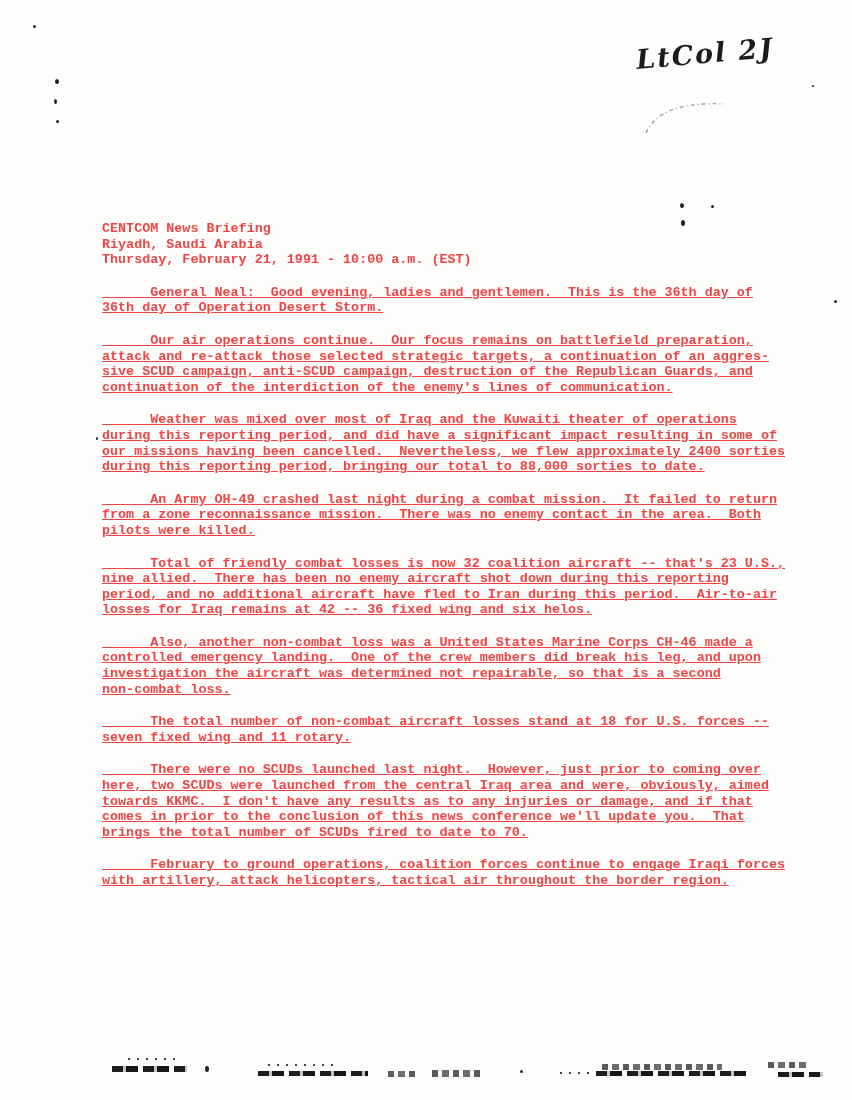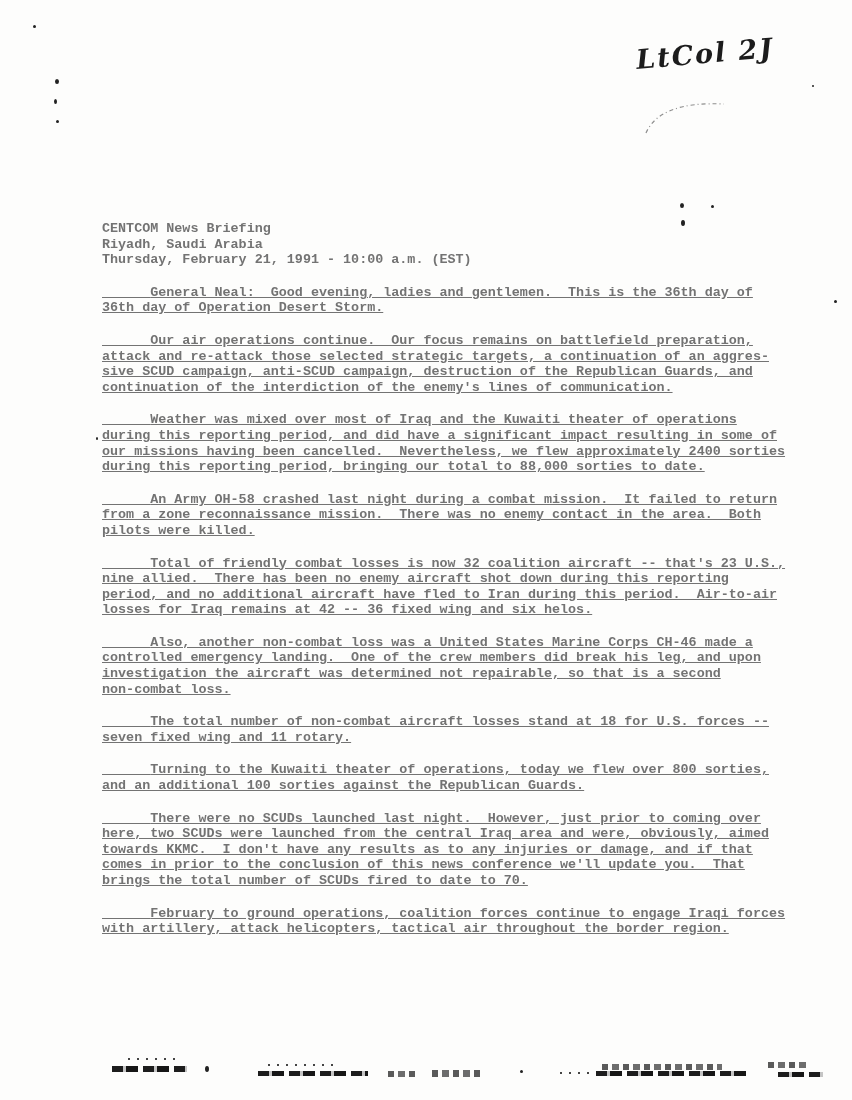--- a/index.html
+++ b/index.html
@@ -18,21 +18,21 @@
   
   .doc {
     position: absolute;
     left: 102px;
     top: 221px;
     width: 714px;
     font-family: "Liberation Mono", "DejaVu Sans Mono", monospace;
     font-weight: bold;
     font-size: 13.4px;
     line-height: 15.6px;
-    color: #737373;
+    color: #ef4444;
     letter-spacing: 0;
   }
   .hdr-line {
     white-space: pre;
   }
   .header-block {
     margin: 0 0 17px 0;
   }
   .para {
     margin: 0 0 17px 0;
@@ -108,35 +108,33 @@
     <p class="para">      General Neal:  Good evening, ladies and gentlemen.  This is the 36th day of
 36th day of Operation Desert Storm.</p>
     <p class="para">      Our air operations continue.  Our focus remains on battlefield preparation,
 attack and re-attack those selected strategic targets, a continuation of an aggres-
 sive SCUD campaign, anti-SCUD campaign, destruction of the Republican Guards, and
 continuation of the interdiction of the enemy's lines of communication.</p>
     <p class="para">      Weather was mixed over most of Iraq and the Kuwaiti theater of operations
 during this reporting period, and did have a significant impact resulting in some of
 our missions having been cancelled.  Nevertheless, we flew approximately 2400 sorties
 during this reporting period, bringing our total to 88,000 sorties to date.</p>
-    <p class="para">      An Army OH-58 crashed last night during a combat mission.  It failed to return
+    <p class="para">      An Army OH-49 crashed last night during a combat mission.  It failed to return
 from a zone reconnaissance mission.  There was no enemy contact in the area.  Both
 pilots were killed.</p>
     <p class="para">      Total of friendly combat losses is now 32 coalition aircraft -- that's 23 U.S.,
 nine allied.  There has been no enemy aircraft shot down during this reporting
 period, and no additional aircraft have fled to Iran during this period.  Air-to-air
 losses for Iraq remains at 42 -- 36 fixed wing and six helos.</p>
     <p class="para">      Also, another non-combat loss was a United States Marine Corps CH-46 made a
 controlled emergency landing.  One of the crew members did break his leg, and upon
 investigation the aircraft was determined not repairable, so that is a second
 non-combat loss.</p>
     <p class="para">      The total number of non-combat aircraft losses stand at 18 for U.S. forces --
 seven fixed wing and 11 rotary.</p>
-    <p class="para">      Turning to the Kuwaiti theater of operations, today we flew over 800 sorties,
-and an additional 100 sorties against the Republican Guards.</p>
     <p class="para">      There were no SCUDs launched last night.  However, just prior to coming over
 here, two SCUDs were launched from the central Iraq area and were, obviously, aimed
 towards KKMC.  I don't have any results as to any injuries or damage, and if that
 comes in prior to the conclusion of this news conference we'll update you.  That
 brings the total number of SCUDs fired to date to 70.</p>
     <p class="para">      February to ground operations, coalition forces continue to engage Iraqi forces
 with artillery, attack helicopters, tactical air throughout the border region.</p>
   </div>
 
   <div class="smudge smudge-dots" style="left:128px; top:1058px; width:52px;"></div>

